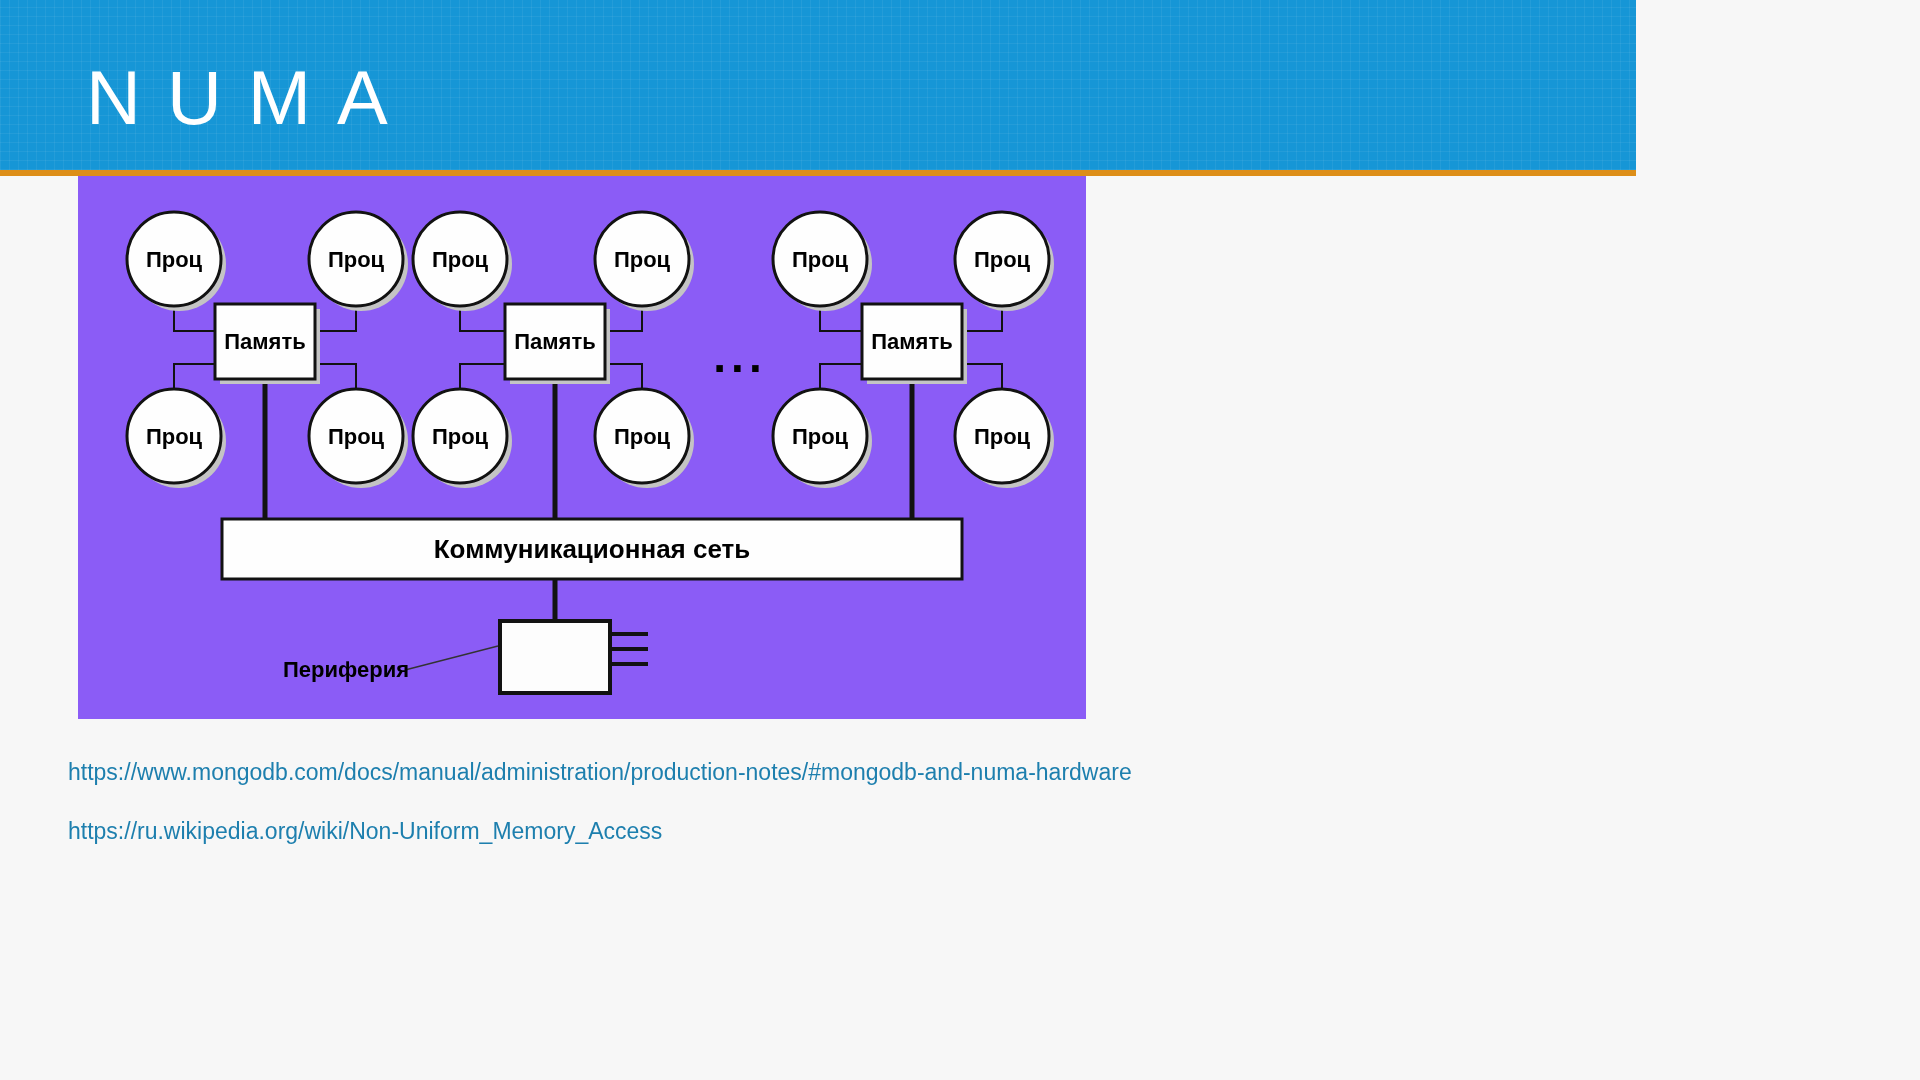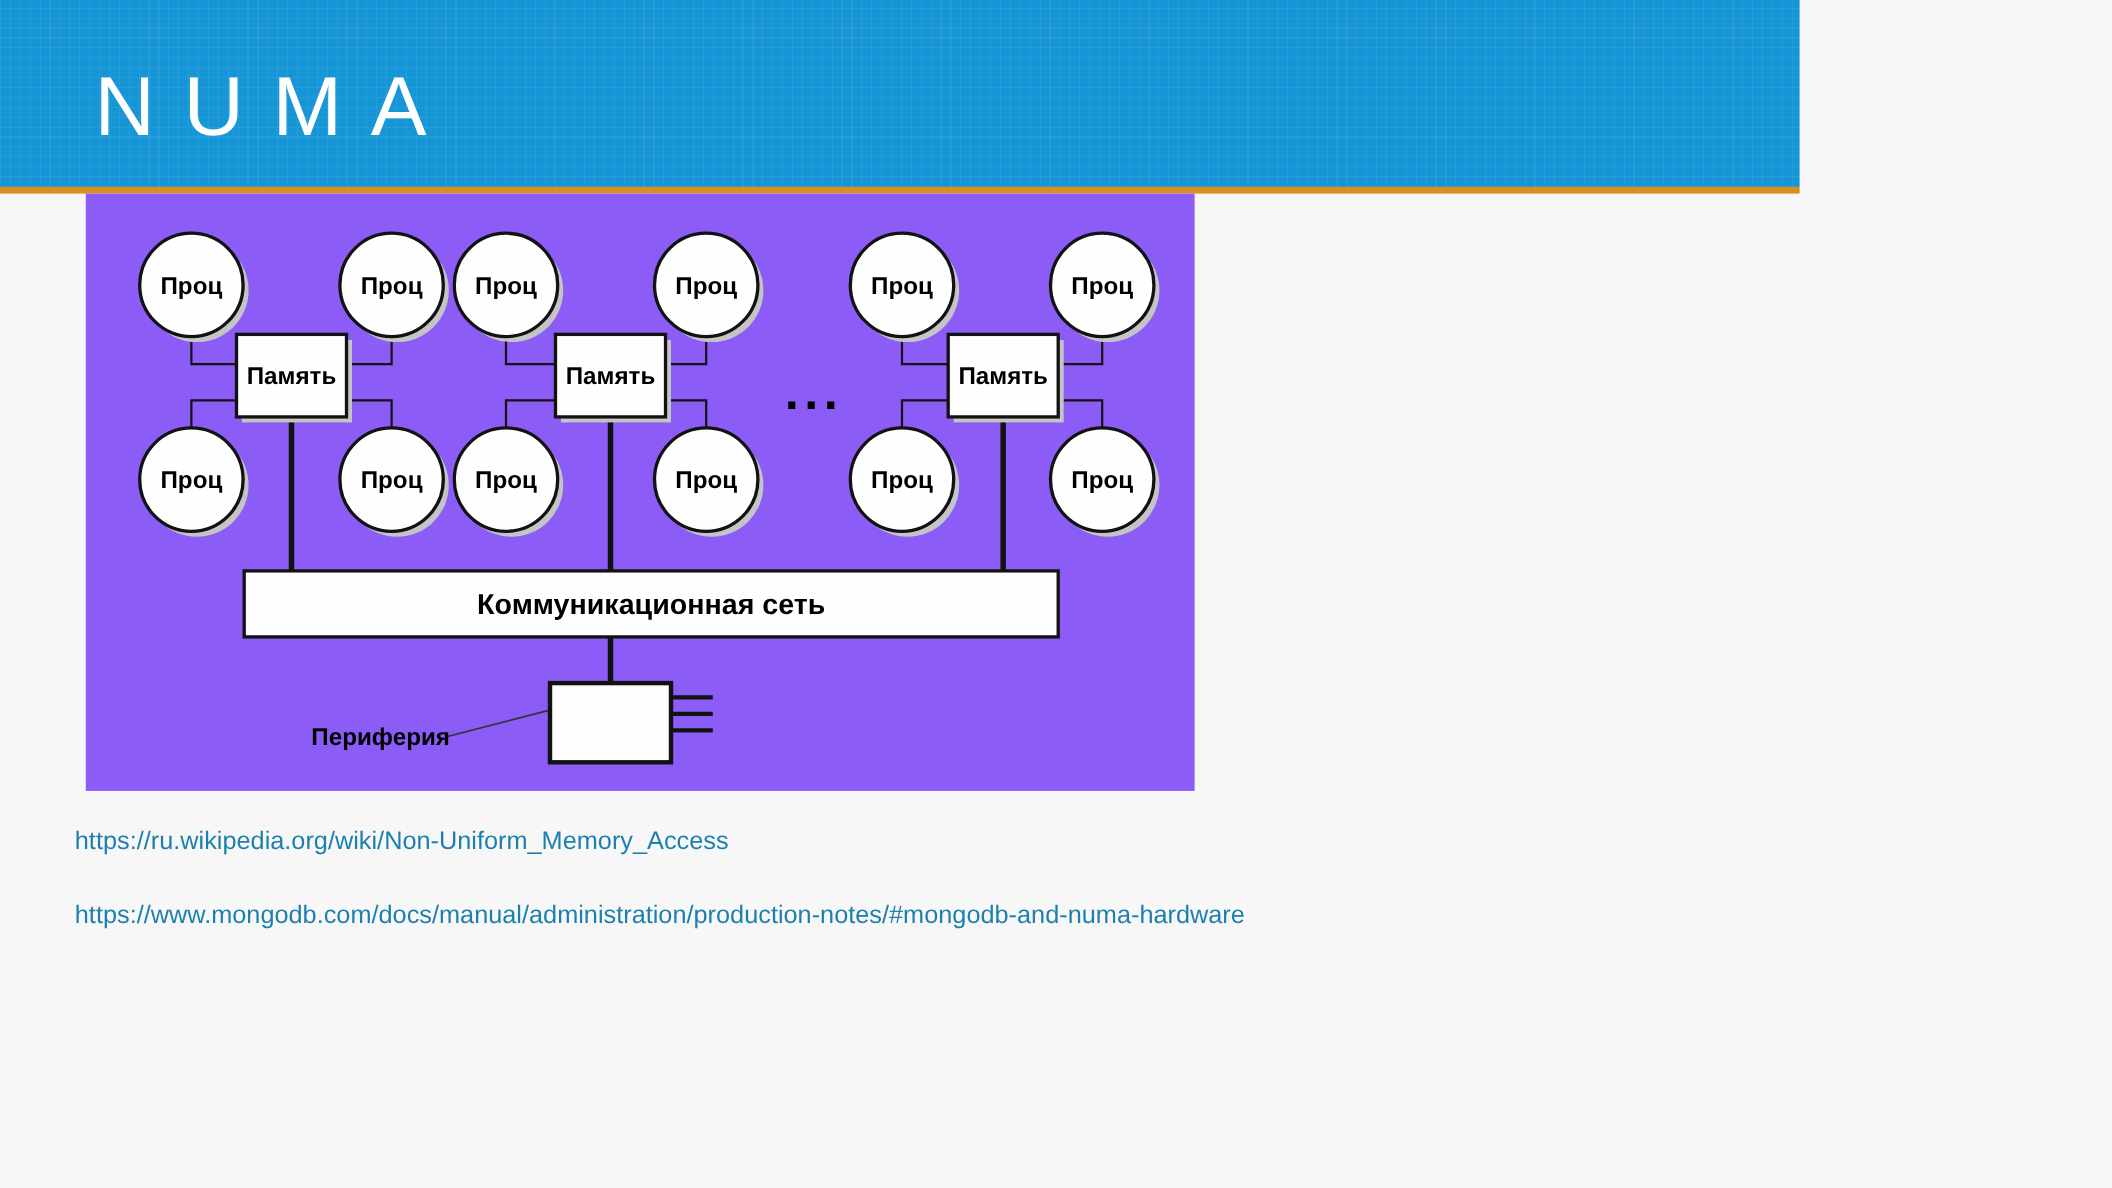--- a/index.html
+++ b/index.html
@@ -184,17 +184,17 @@
           <line class="pin" x1="532" y1="458" x2="570" y2="458"></line>
           <line class="pin" x1="532" y1="473" x2="570" y2="473"></line>
           <line class="pin" x1="532" y1="488" x2="570" y2="488"></line>
           <line class="pointer" x1="327" y1="494" x2="420" y2="470"></line>
           <text class="lbl side-lbl" x="205" y="501">Периферия</text>
         </g>
 
       </svg>
     </figure>
 
+    <a class="link link2">https://www.mongodb.com/docs/manual/administration/production-notes/#mongodb-and-numa-hardware</a>
     <a class="link link1">https://ru.wikipedia.org/wiki/Non-Uniform_Memory_Access</a>
-    <a class="link link2">https://www.mongodb.com/docs/manual/administration/production-notes/#mongodb-and-numa-hardware</a>
 
   </main>
 </div>
 
 </body></html>

